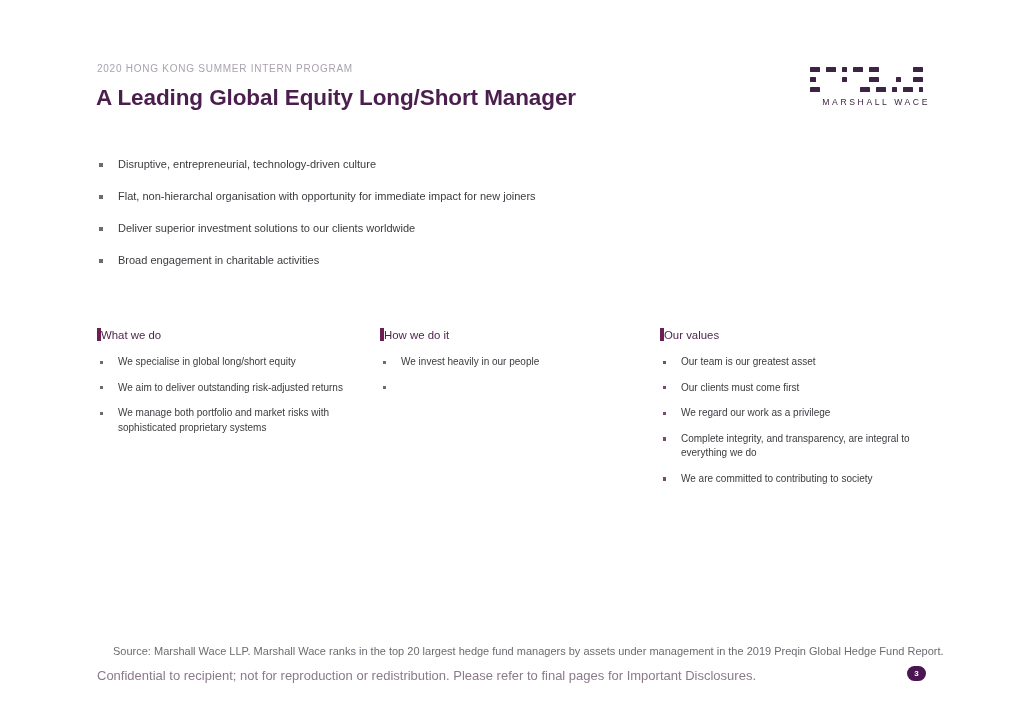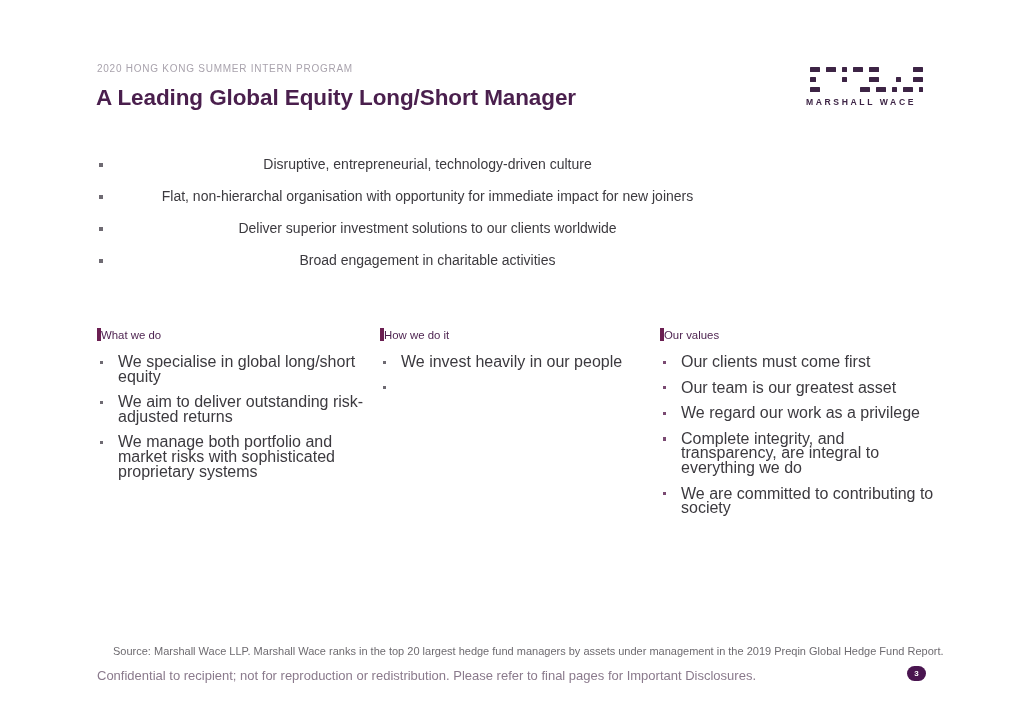--- a/index.html
+++ b/index.html
@@ -62,43 +62,42 @@
     position: absolute;
     background: #3d2445;
     height: 5px;
     border-radius: 0.5px;
   }
   .logo-word {
     position: absolute;
     left: 0;
     top: 31px;
     width: 124px;
-    text-align: left;
+    text-align: right;
     font-size: 8.6px;
     letter-spacing: 2.6px;
     color: #3d2445;
-    font-weight: 700;
+    font-weight: 400;
     white-space: nowrap;
   }
 
   
   .top-list {
     position: absolute;
     left: 97px;
     top: 157px;
     width: 640px;
   }
   .top-list .row {
     position: relative;
     padding-left: 21px;
     margin-bottom: 17px;
-    font-size: 14px;
+    font-size: 11px;
     line-height: 15px;
     color: #3c3a3f;
-    text-align: center;
   }
   .top-list .row:last-child { margin-bottom: 0; }
   .sq-bullet {
     position: absolute;
     left: 2px;
     top: 6px;
     width: 3.6px;
     height: 3.6px;
     background: #6e6a72;
   }
@@ -129,21 +128,21 @@
     left: 0;
     top: 0px;
     width: 4px;
     height: 13px;
     background: #6b1f52;
   }
   .col-list .row {
     position: relative;
     padding-left: 21px;
     margin-bottom: 11px;
-    font-size: 16px;
+    font-size: 10px;
     line-height: 14.6px;
     color: #3c3a3f;
   }
   .col-list .row:last-child { margin-bottom: 0; }
   .col-list .sq-bullet {
     left: 3px;
     top: 5.5px;
     width: 3.4px;
     height: 3.4px;
     background: #6e6a72;
@@ -286,25 +285,25 @@
     </div>
 
     <div class="col">
       <div class="col-head">
         <span class="head-bar"></span>
         <span>Our values</span>
       </div>
       <div class="col-list">
         <div class="row">
           <span class="sq-bullet"></span>
+          <span>Our team is our greatest asset</span>
+        </div>
+        <div class="row">
+          <span class="sq-bullet"></span>
           <span>Our clients must come first</span>
-        </div>
-        <div class="row">
-          <span class="sq-bullet"></span>
-          <span>Our team is our greatest asset</span>
         </div>
         <div class="row">
           <span class="sq-bullet"></span>
           <span>We regard our work as a privilege</span>
         </div>
         <div class="row">
           <span class="sq-bullet"></span>
           <span>Complete integrity, and transparency, are integral to everything we do</span>
         </div>
         <div class="row">

